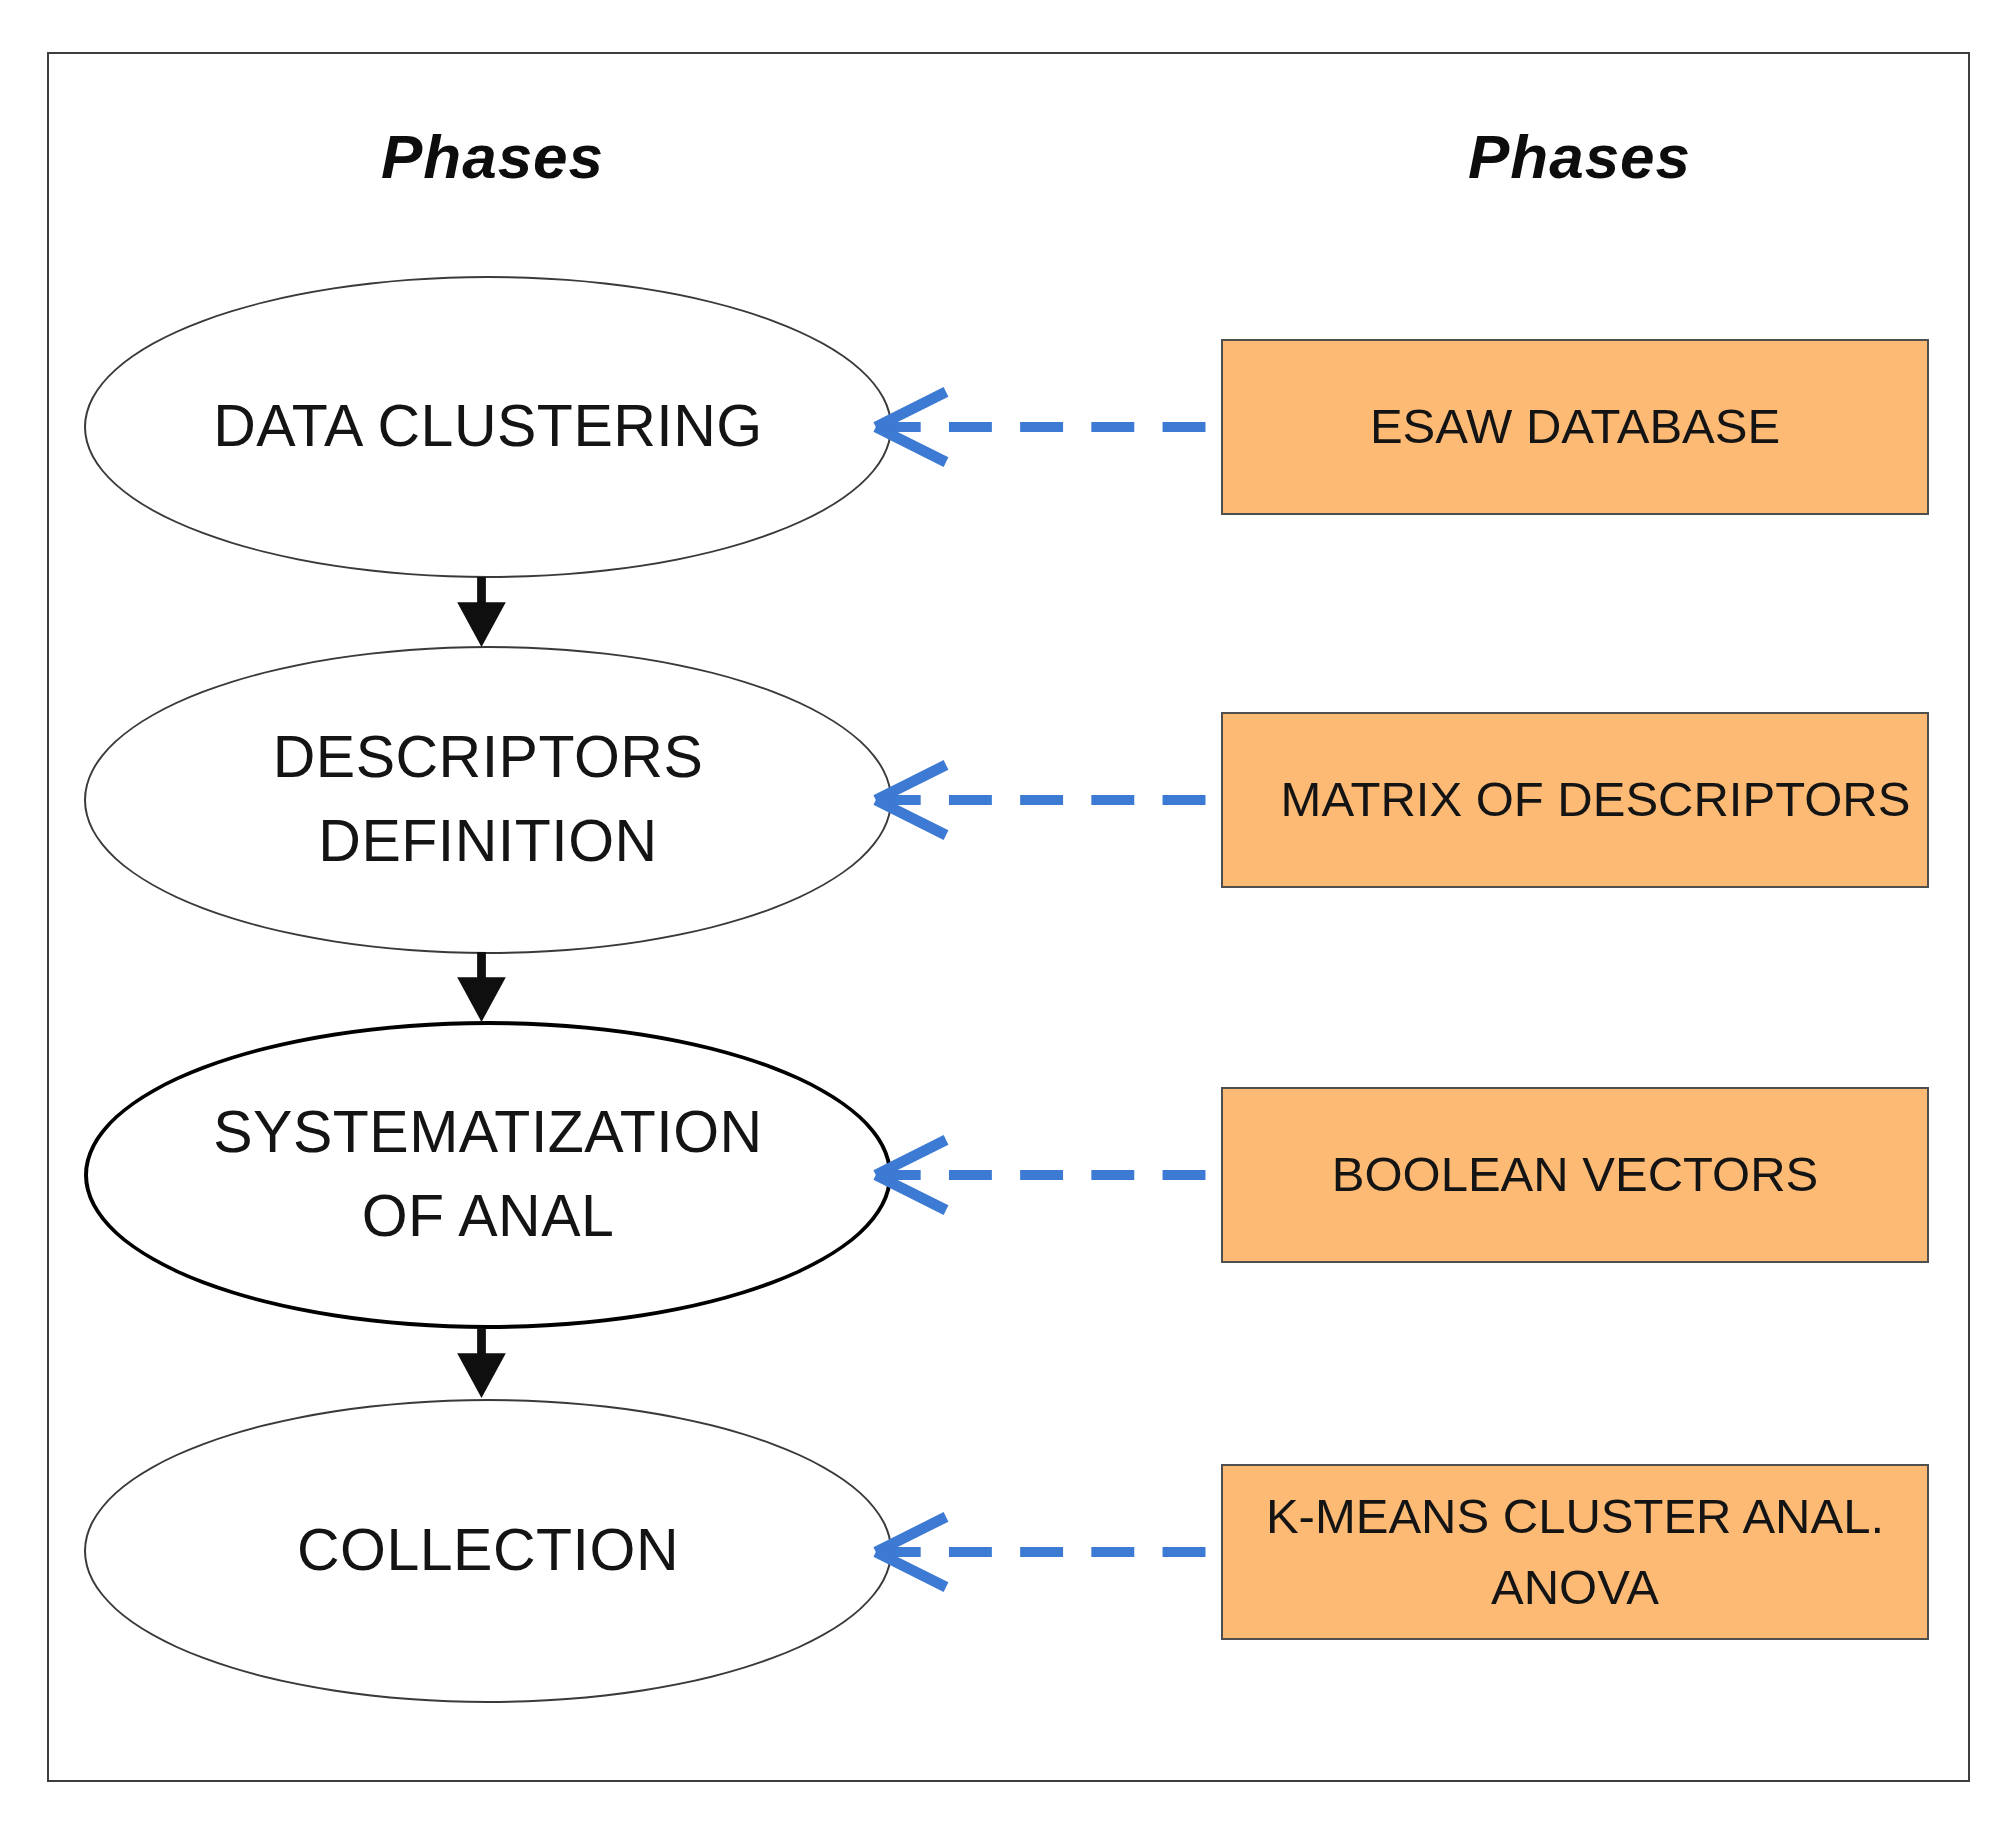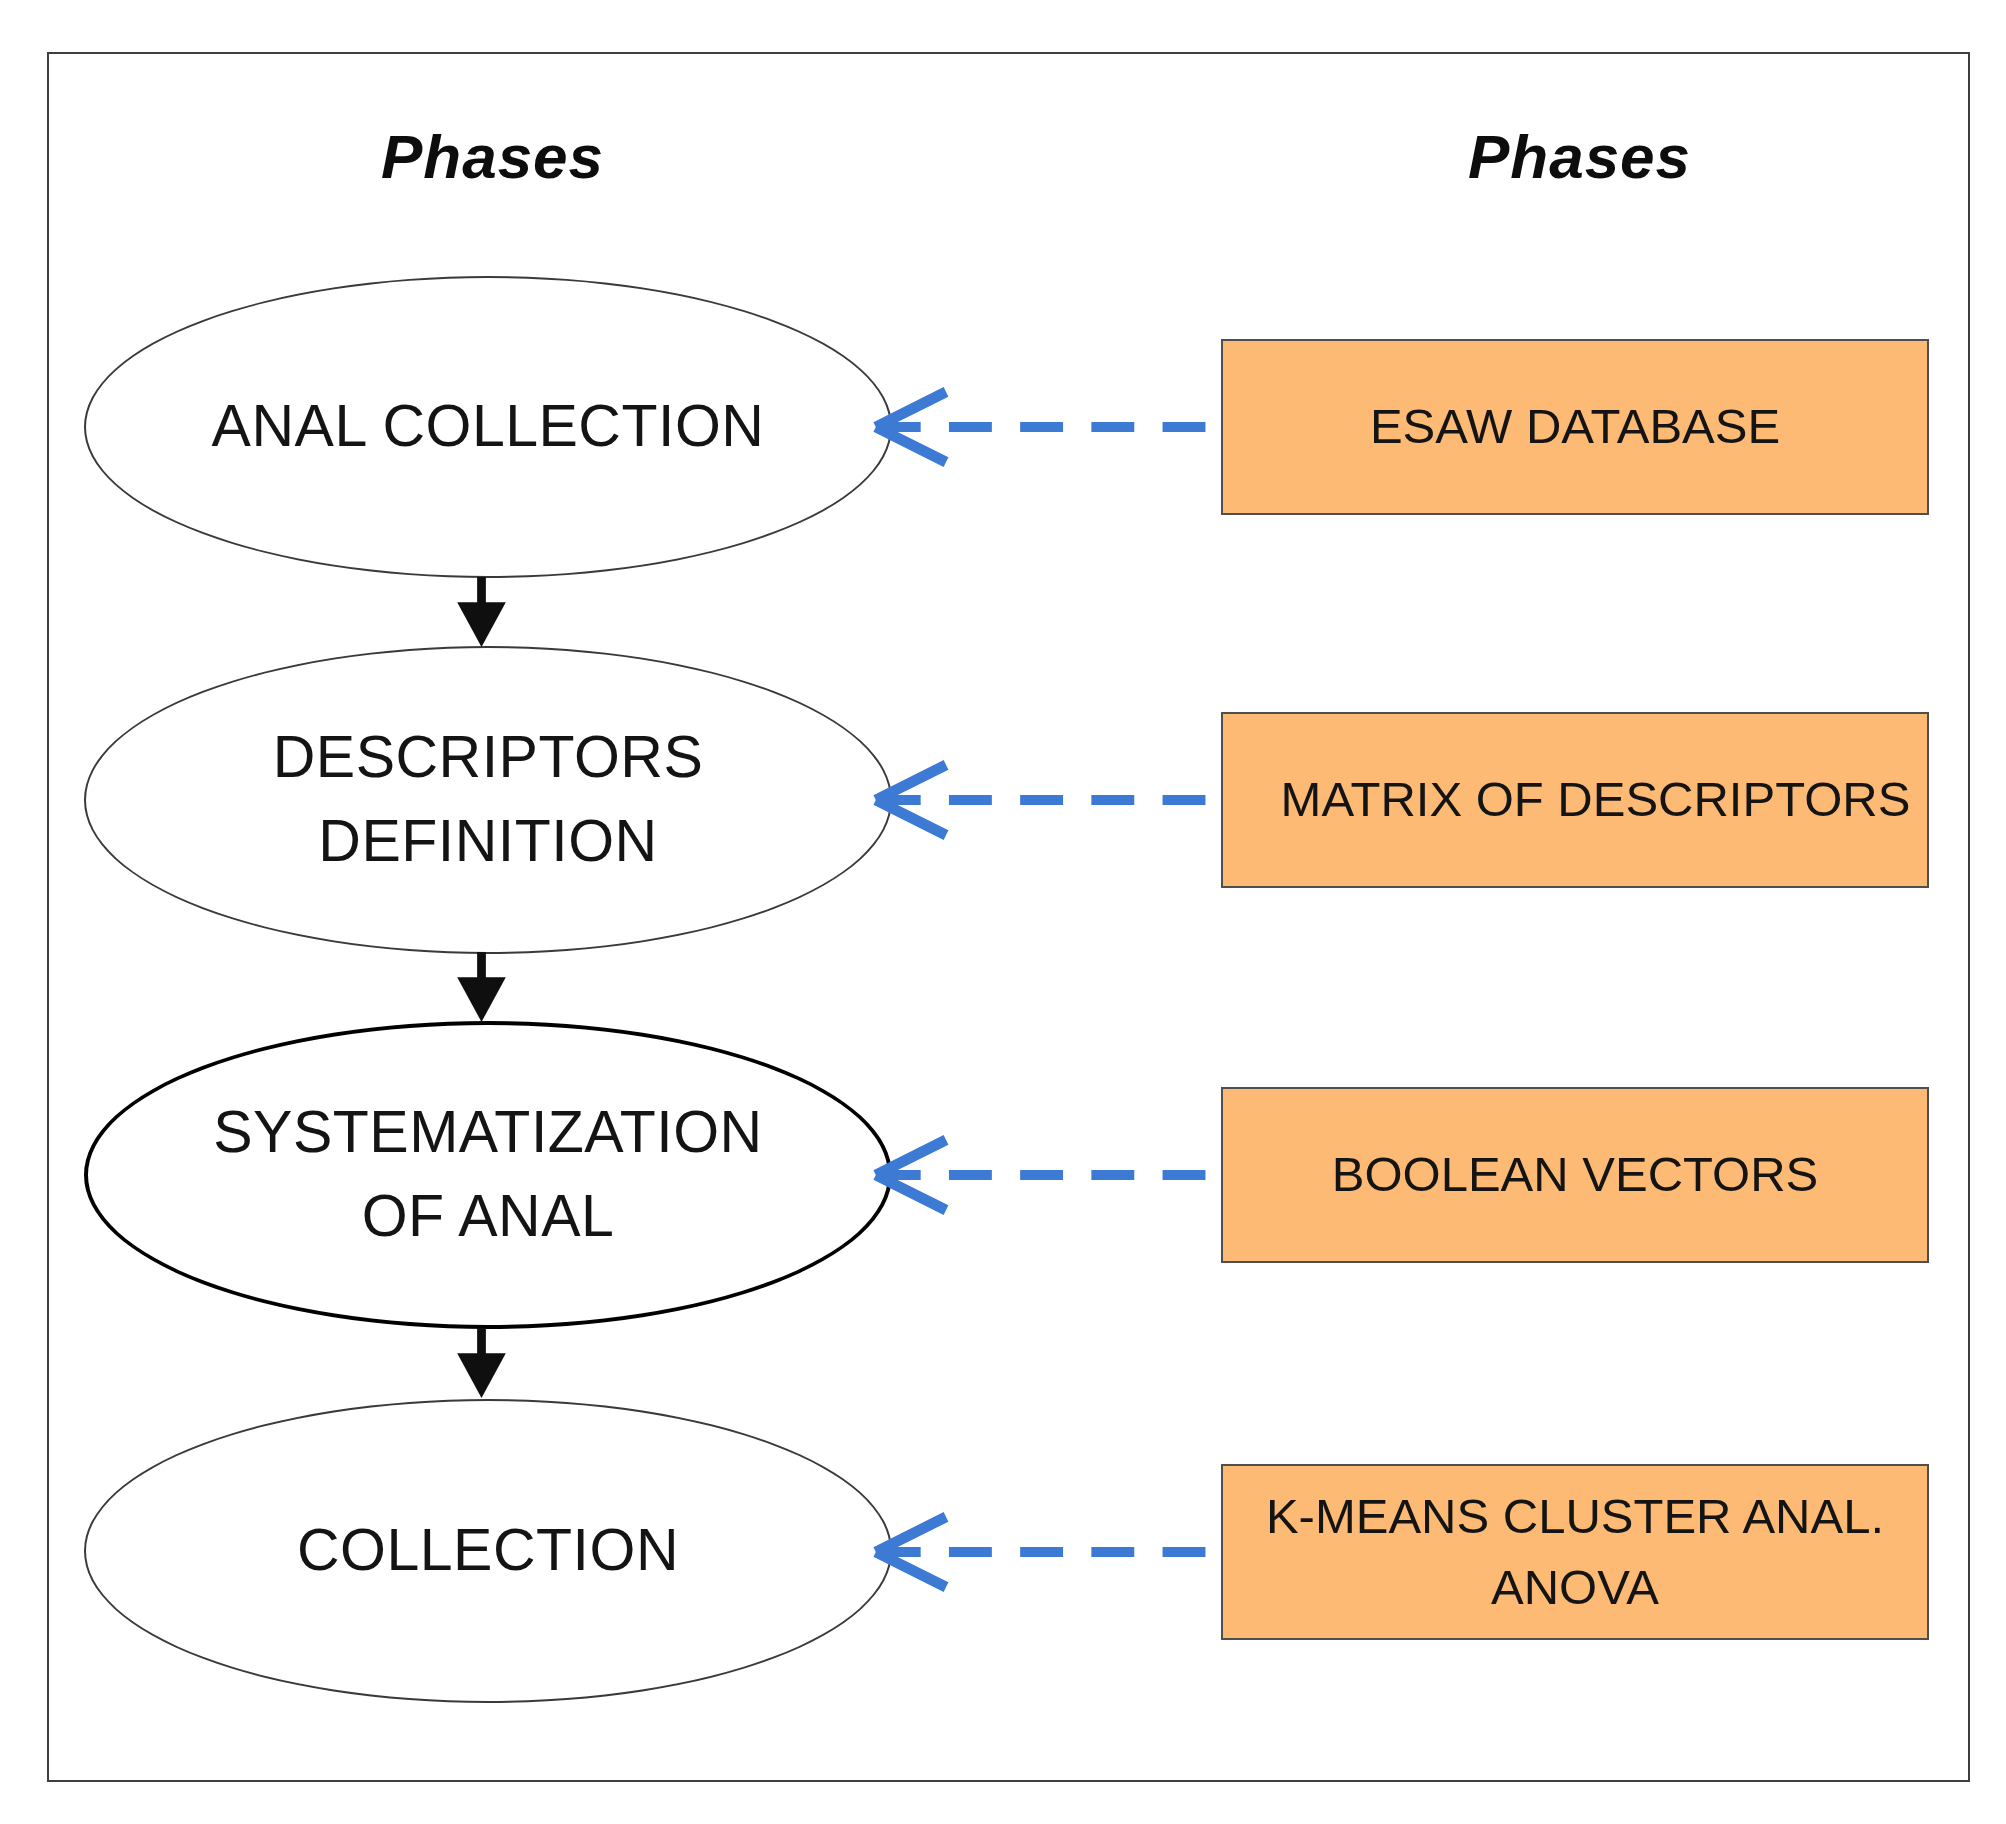--- a/index.html
+++ b/index.html
@@ -61,21 +61,21 @@
 <body>
 
 <div class="canvas">
 
   <div class="frame"></div>
 
   <div class="col-header phases">Phases</div>
   <div class="col-header tools">Phases</div>
 
   <div class="ellipse e1">
-    <span class="label">ANAL COLLECTION</span>
+    <span class="label">DATA CLUSTERING</span>
   </div>
   <div class="ellipse e2">
     <span class="label">DESCRIPTORS
 DEFINITION</span>
   </div>
   <div class="ellipse e3 emphasized">
     <span class="label">SYSTEMATIZATION
 OF ANAL</span>
   </div>
   <div class="ellipse e4">

